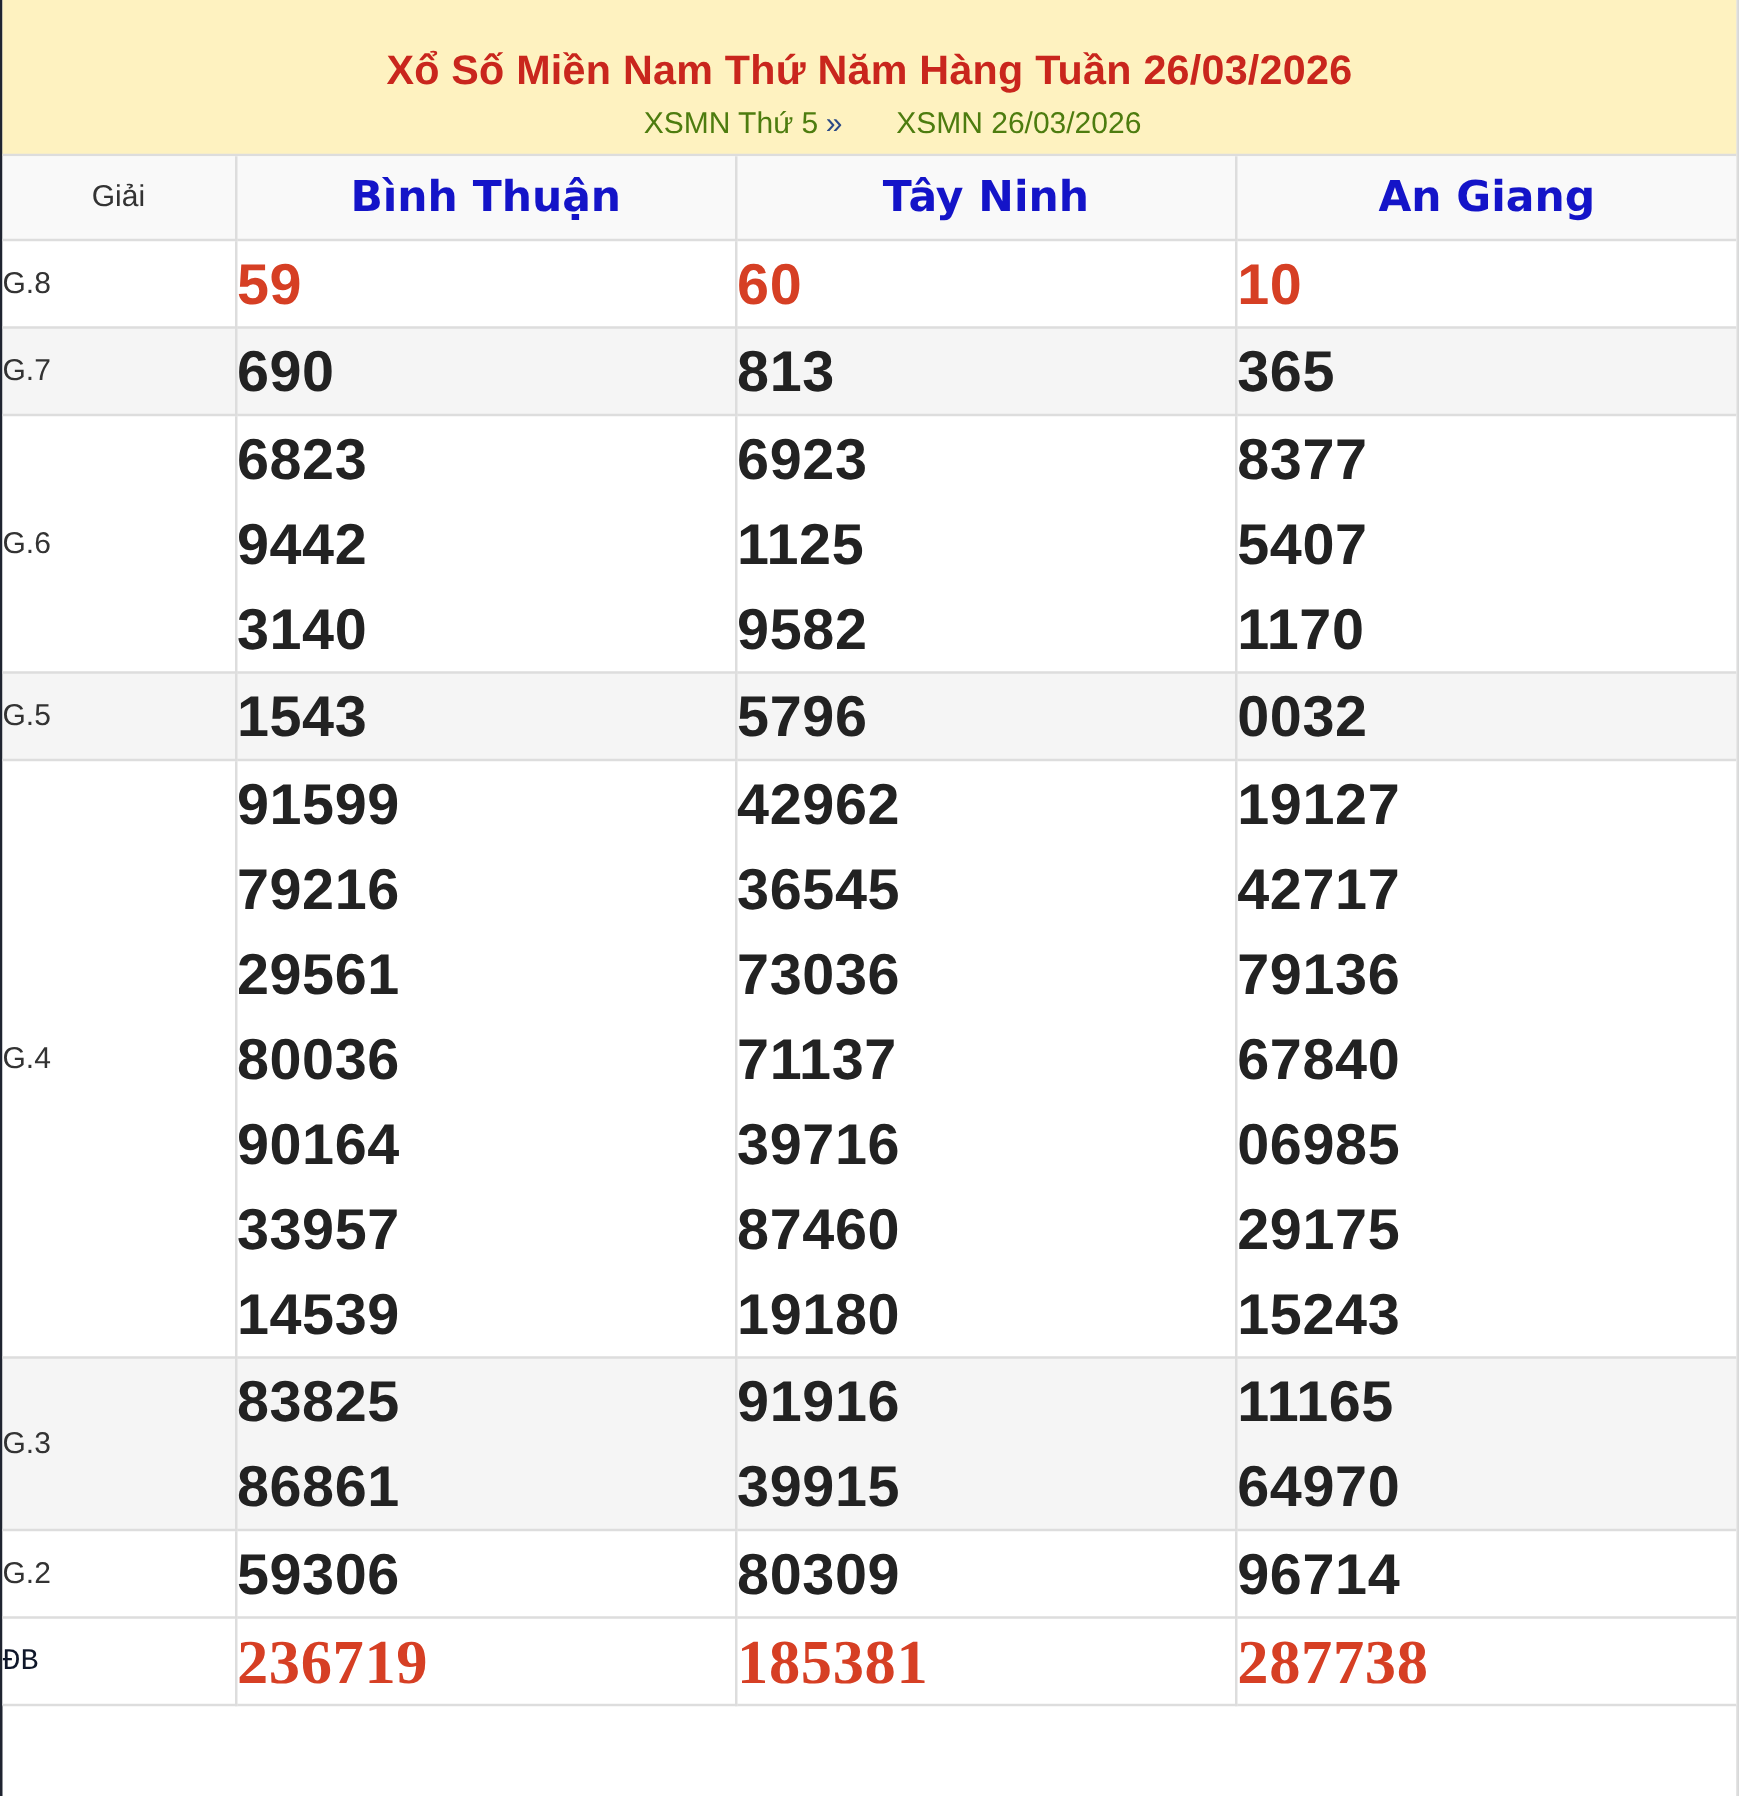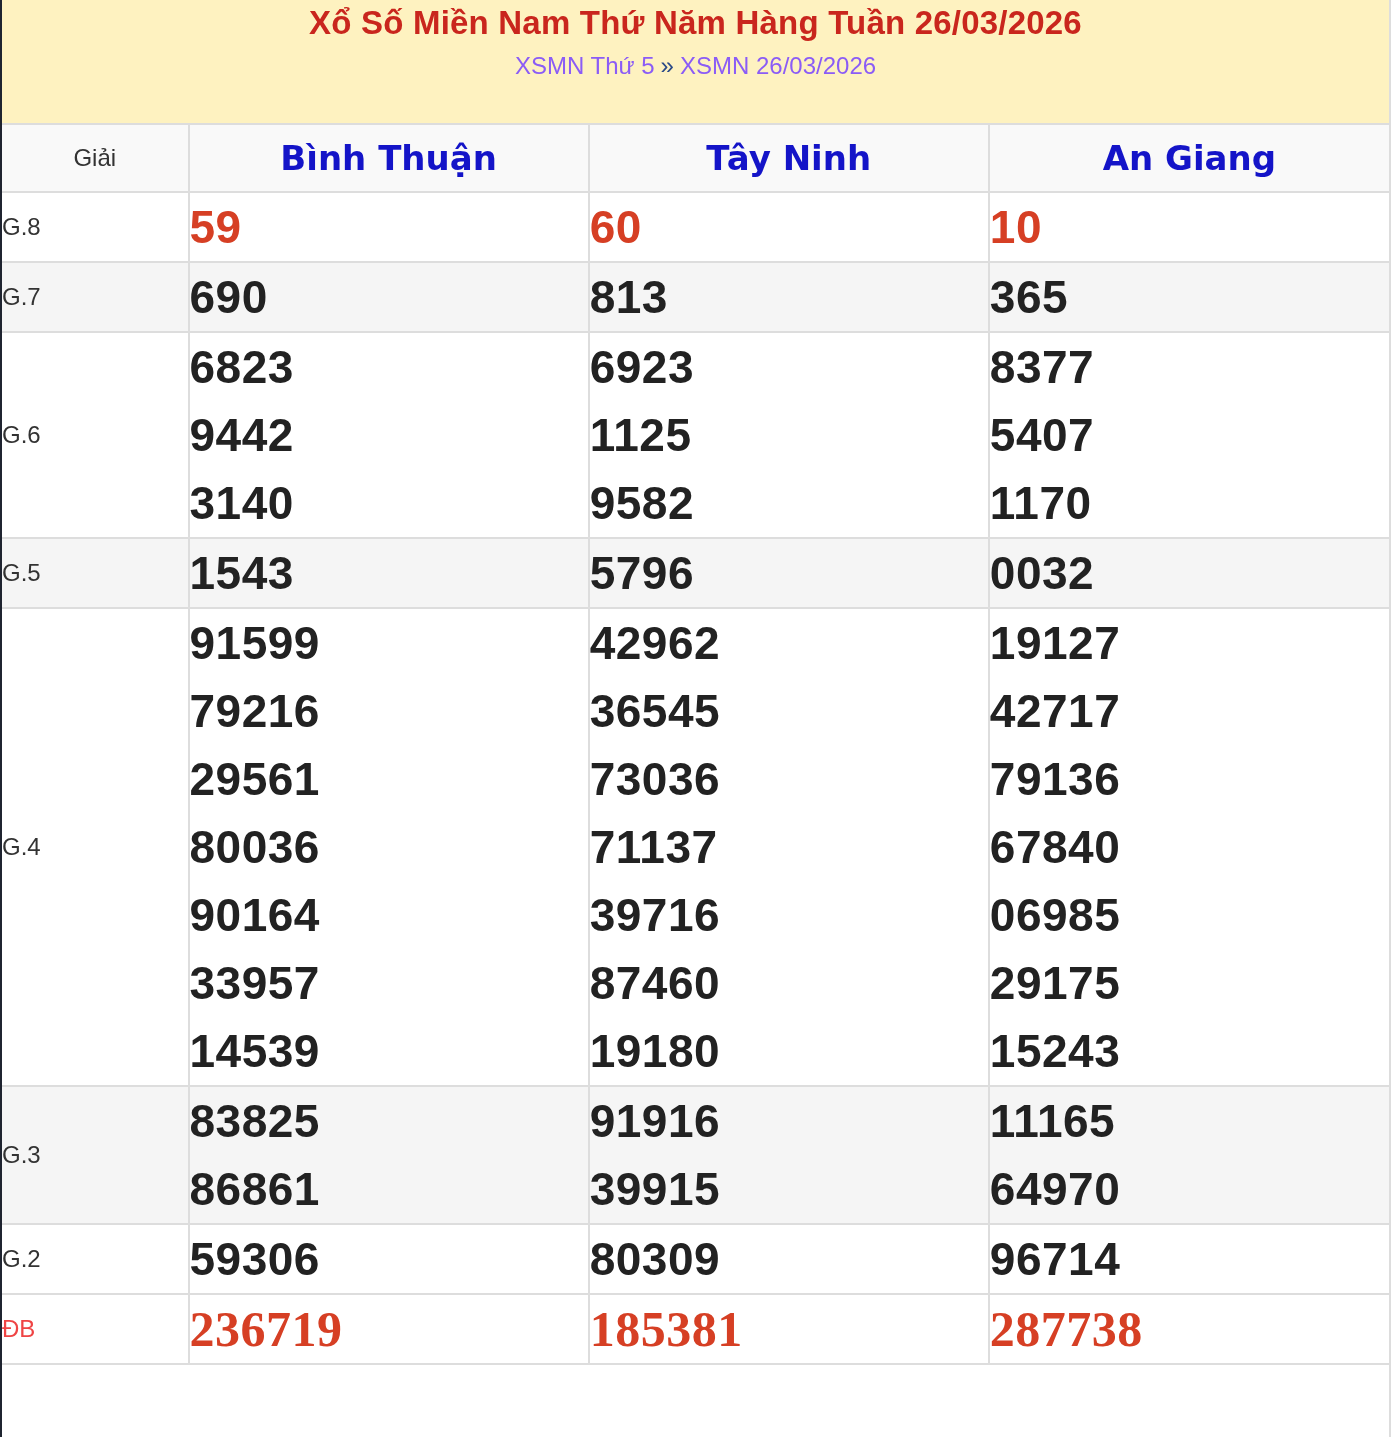--- a/index.html
+++ b/index.html
@@ -23,36 +23,37 @@
       border-right: 2px solid #dddddd;
     }
     .header {
       height: 125px;
       background: #fef2c0;
       text-align: center;
       border-bottom: 2px solid #dddddd;
       box-sizing: border-box;
     }
     .header .title {
-      padding-top: 3px;
+      padding-top: 36px;
       font-size: 33px;
       font-weight: bold;
       color: #c9261d;
       letter-spacing: 0.2px;
       line-height: 40px;
     }
     .header .sub {
       margin-top: 8px;
       font-size: 24px;
       color: #2b4a87;
       line-height: 30px;
     }
     .header .sub a {
-      color: #8b5cf6;
+      color: #4d7c0f;
       text-decoration: none;
+      margin-left: 37px;
     }
     .header .sub .sep {
       margin: 0 6px;
     }
     table.results {
       border-collapse: collapse;
       width: 1387px;
       table-layout: fixed;
     }
     table.results td, table.results th {
@@ -86,21 +87,21 @@
     .num {
       display: block;
       font-size: 46px;
       font-weight: bold;
       color: #222222;
       line-height: 68px;
       letter-spacing: 0.5px;
     }
     .num.red { color: #d63f24; }
     .num.big { font-size: 50px; font-family: Liberation Serif, serif; }
-    .label-red { color: #ef4444; }
+    .label-red { color: #0f172a; font-family: Liberation Mono, monospace; }
   </style>
 </head>
 <body>
 
 <div class="page">
   <div class="header">
     <div class="title">Xổ Số Miền Nam Thứ Năm Hàng Tuần 26/03/2026</div>
     <div class="sub">
       <a href="#">XSMN Thứ 5</a><span class="sep">»</span><a href="#">XSMN 26/03/2026</a>
     </div>

